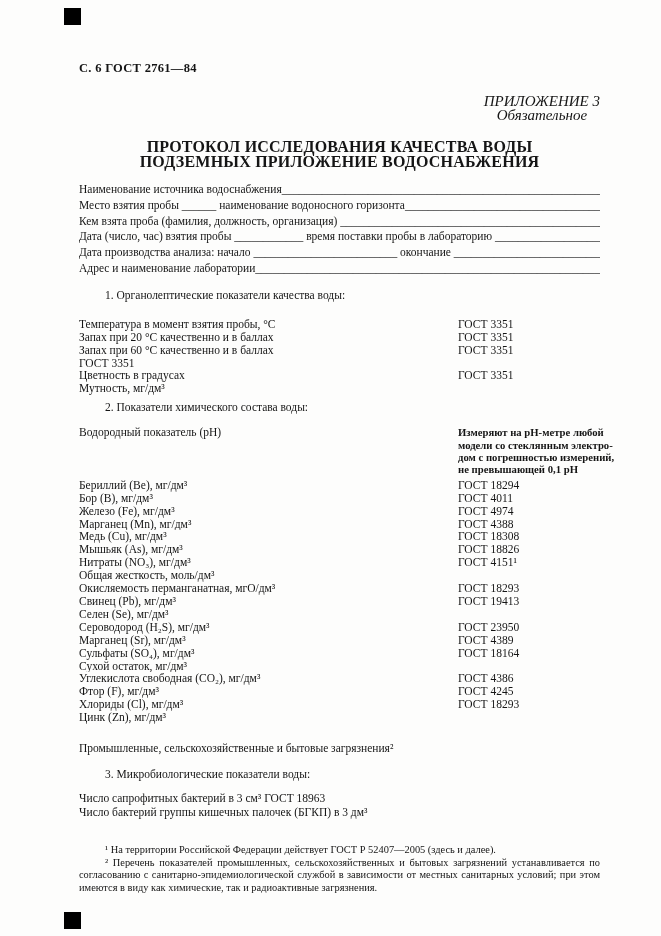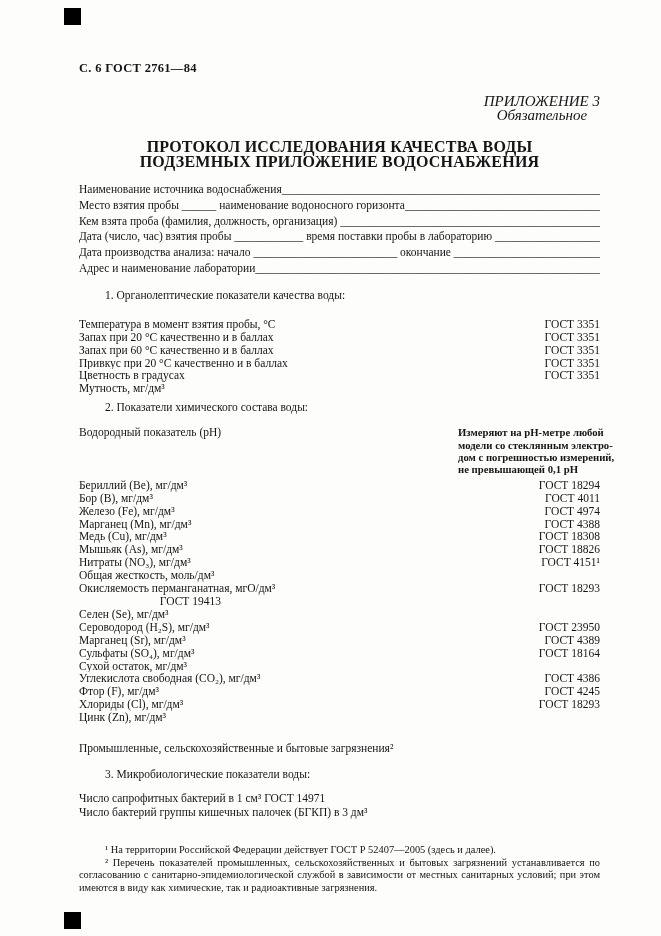--- a/index.html
+++ b/index.html
@@ -16,21 +16,21 @@
   .doc-header { font-weight:bold; font-size:12.5px; letter-spacing:0.3px;margin-top:9px; }
   .appendix-wrap { margin-top:18px; text-align:right; }
   .appendix { display:inline-block; text-align:center; font-style:italic; font-size:15px; line-height:14px; }
   .doc-title { margin-top:17px; text-align:center; font-weight:bold; font-size:16px; line-height:15px; letter-spacing:0.2px; }
   .form { margin-top:13px; }
   .form-line { line-height:15.8px; white-space:nowrap; overflow:hidden; }
   .section-heading { margin-top:11px; text-indent:26px; line-height:14px; }
   .rows { margin-top:16px; }
   .row { display:flex; line-height:12.9px; }
   .row .lbl { flex:1 1 auto; white-space:nowrap; overflow:hidden; }
-  .row .val { flex:0 0 142px; width:142px; white-space:nowrap;text-align:right; }
+  .row .val { flex:0 0 142px; width:142px; white-space:nowrap; }
   .ph-block { margin-top:12px; display:flex; }
   .ph-block .lbl { flex:1 1 auto; line-height:12.9px; }
   .ph-block .note { flex:0 0 148px; width:148px; margin-right:-6px; font-size:10.7px; line-height:12.4px; white-space:pre;font-weight:bold; }
   .chem { margin-top:3px; }
   .pollution-line { margin-top:18px; line-height:13px; }
   .micro { margin-top:11px; }
   .micro .micro-line { line-height:13.8px; }
   .footnotes { margin-top:24px; font-size:10.4px; line-height:12.9px; text-align:justify; }
   .footnote { text-indent:26px; }
 </style>
@@ -75,21 +75,20 @@
       </div>
       <div class="row">
         <span class="lbl">Запах при 20 °С качественно и в баллах</span>
         <span class="val">ГОСТ  3351</span>
       </div>
       <div class="row">
         <span class="lbl">Запах при 60 °С качественно и в баллах</span>
         <span class="val">ГОСТ  3351</span>
       </div>
       <div class="row">
-        <span class="lbl">Привкус при 20 °С качественно и в баллах</span>
         <span class="val">ГОСТ  3351</span>
       </div>
       <div class="row">
         <span class="lbl">Цветность в градусах</span>
         <span class="val">ГОСТ  3351</span>
       </div>
       <div class="row">
         <span class="lbl">Мутность, мг/дм³</span>
         <span class="val"></span>
       </div>
@@ -136,20 +135,21 @@
       </div>
       <div class="row">
         <span class="lbl">Общая жесткость, моль/дм³</span>
         <span class="val"></span>
       </div>
       <div class="row">
         <span class="lbl">Окисляемость перманганатная, мгО/дм³</span>
         <span class="val">ГОСТ  18293</span>
       </div>
       <div class="row">
+        <span class="lbl">Свинец (Pb), мг/дм³</span>
         <span class="val">ГОСТ  19413</span>
       </div>
       <div class="row">
         <span class="lbl">Селен (Se), мг/дм³</span>
         <span class="val"></span>
       </div>
       <div class="row">
         <span class="lbl">Сероводород (H₂S), мг/дм³</span>
         <span class="val">ГОСТ  23950</span>
       </div>
@@ -181,21 +181,21 @@
         <span class="lbl">Цинк (Zn), мг/дм³</span>
         <span class="val"></span>
       </div>
     </div>
 
     <div class="pollution-line">Промышленные, сельскохозяйственные и бытовые загрязнения²</div>
 
     <div class="section-heading" style="margin-top:12px;">3. Микробиологические показатели воды:</div>
 
     <div class="micro">
-      <div class="micro-line">Число сапрофитных бактерий в 1 см³ ГОСТ 14971</div>
+      <div class="micro-line">Число сапрофитных бактерий в 3 см³ ГОСТ 18963</div>
       <div class="micro-line">Число бактерий группы кишечных палочек (БГКП) в 3 дм³</div>
     </div>
 
     <div class="footnotes">
       <div class="footnote">¹ На территории Российской Федерации действует ГОСТ Р 52407—2005 (здесь и далее).</div>
       <div class="footnote">² Перечень показателей промышленных, сельскохозяйственных и бытовых загрязнений устанавливается по согласованию с санитарно-эпидемиологической службой в зависимости от местных санитарных условий; при этом имеются в виду как химические, так и радиоактивные загрязнения.</div>
     </div>
 
   </div>
 </div>

